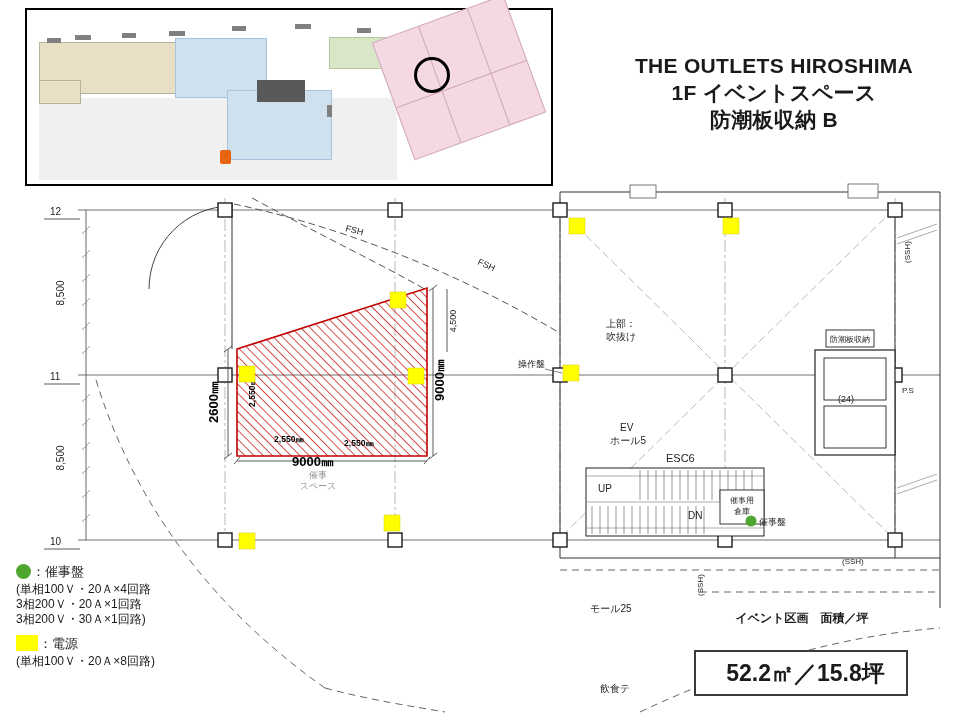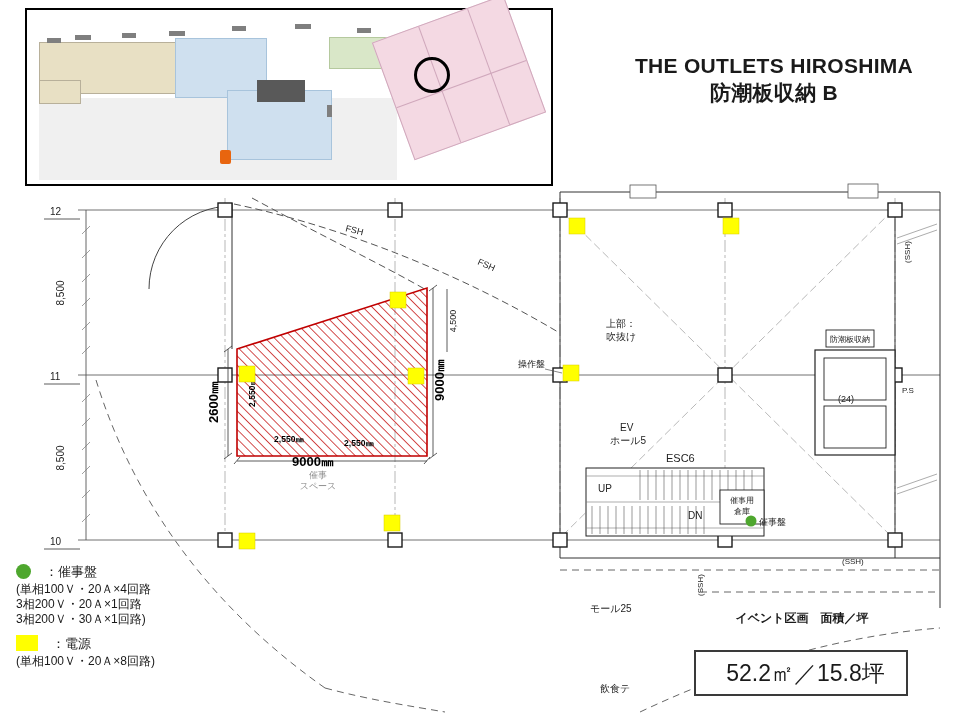--- a/index.html
+++ b/index.html
@@ -18,28 +18,28 @@
   .t8  { font-size:8px; }
   .t9  { font-size:9px; }
   .t10 { font-size:10px; }
   .t11 { font-size:11px; }
   .dim13 { font-size:13px; font-weight:bold; fill:#000; }
   .dim8  { font-size:8.5px; font-weight:bold; fill:#000; }
   .grayt { fill:#8a8a8a; }
 
   
   .legend { position:absolute; left:16px; top:564px; font-size:12px; line-height:15px; }
-  .legend-row { display:flex; align-items:center; gap:14px; font-size:13px; margin-bottom:3px; }
+  .legend-row { display:flex; align-items:center; gap:1px; font-size:13px; margin-bottom:3px; }
   .dot-green { width:15px; height:15px; border-radius:50%; background:#4ea72e; display:inline-block; }
   .sq-yellow { width:22px; height:16px; background:#ffff00; display:inline-block; }
   .legend .pow { margin-top:8px; }
 
   
   .area-heading { position:absolute; left:652px; top:610px; width:300px; text-align:center; font-weight:bold; font-size:12px; }
-  .area-box { position:absolute; left:694px; top:650px; width:214px; height:46px; border:2px solid #3a3a3a; background:#fff; display:flex; align-items:center; justify-content:center; font-weight:normal; font-size:23px;padding-left:9px; }
+  .area-box { position:absolute; left:694px; top:650px; width:214px; height:46px; border:2px solid #3a3a3a; background:#fff; display:flex; align-items:center; justify-content:center; font-weight:bold; font-size:23px;padding-left:9px; }
 </style>
 </head>
 <body>
 
 <svg class="plan" width="960" height="720" viewBox="0 0 960 720">
   <defs>
     <pattern id="redhatch" width="6.5" height="6.5" patternUnits="userSpaceOnUse" patternTransform="rotate(-45)">
       <line x1="0" y1="0" x2="0" y2="6.5" stroke="#c00000" stroke-width="1.4"></line>
     </pattern>
   </defs>
@@ -211,20 +211,21 @@
   <div style="left:205px; top:16px; width:14px; height:5px; background:#7f7f7f;"></div>
   <div style="left:268px; top:14px; width:16px; height:5px; background:#7f7f7f;"></div>
   <div style="left:330px; top:18px; width:14px; height:5px; background:#7f7f7f;"></div>
   <div style="left:300px; top:95px; width:5px; height:12px; background:#7f7f7f;"></div>
   <div style="left:387px; top:47px; width:36px; height:36px; border:3.5px solid #000; border-radius:50%;"></div>
   <div style="left:193px; top:140px; width:11px; height:14px; background:#e8650f; border-radius:2px;"></div>
 </div>
 
 <div class="title">
   <div>THE OUTLETS HIROSHIMA</div>
+  <div>1F イベントスペース</div>
   <div>防潮板収納 B</div>
 </div>
 
 <div class="legend">
   <div class="legend-row">
     <span class="dot-green"></span>
     <span>：催事盤</span>
   </div>
   <div>(単相100Ｖ・20Ａ×4回路</div>
   <div>3相200Ｖ・20Ａ×1回路</div>

